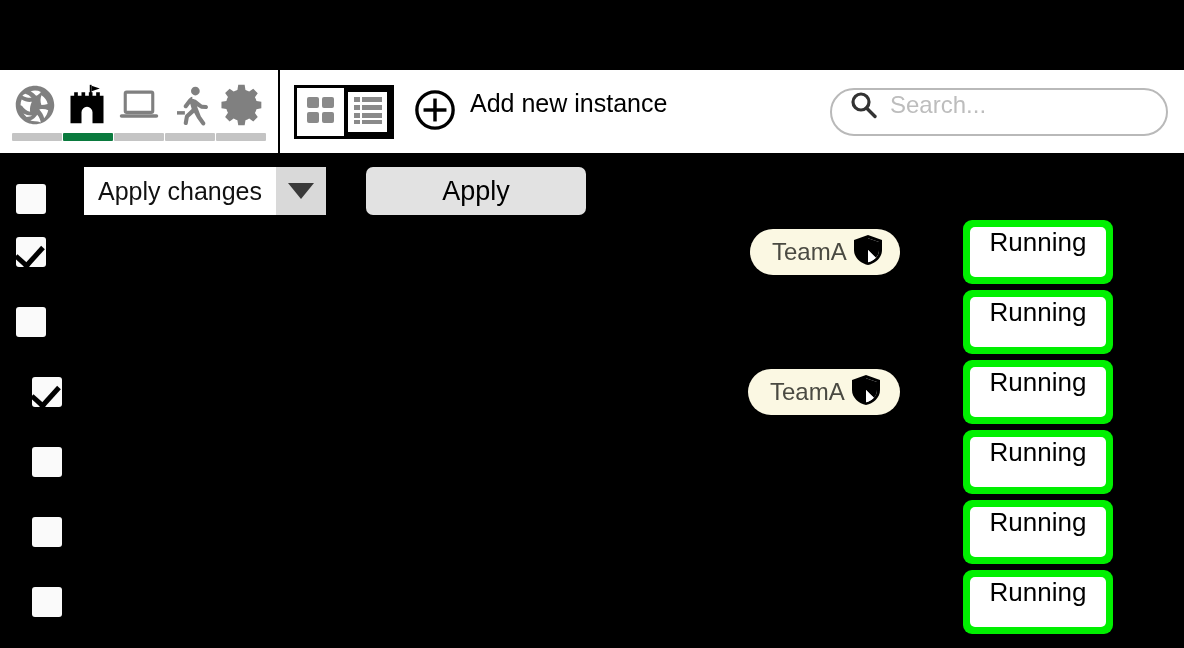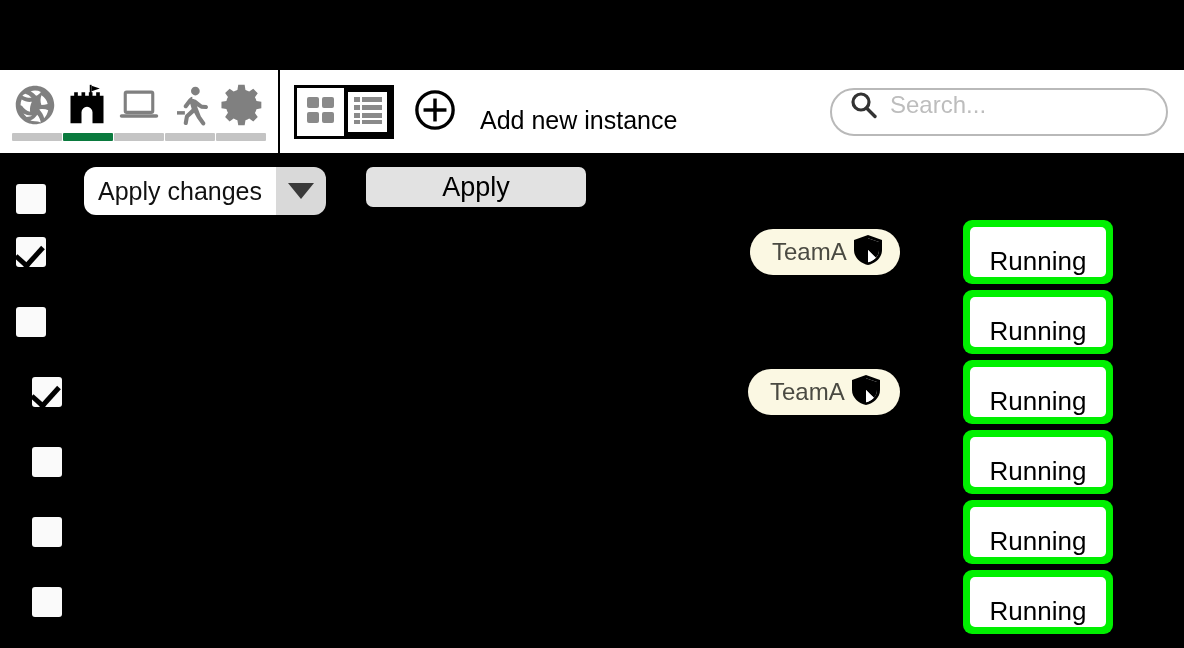--- a/index.html
+++ b/index.html
@@ -103,22 +103,22 @@
     cursor: pointer;
     box-sizing: border-box;
   }
   .view-btn.selected {
     background: #ffffff;
     border: 4px solid #000000;
   }
 
   .add-instance {
     display: flex;
-    align-items: flex-end;
-    gap: 24px;
+    align-items: flex-start;
+    gap: 14px;
     margin-left: 20px;
     cursor: pointer;
   }
   .add-label {
     font-size: 25px;
     color: #000000;
     white-space: nowrap;
   }
 
   
@@ -187,21 +187,21 @@
     transform: rotate(42deg);
   }
 
   .select-wrap {
     position: absolute;
     left: 84px;
     top: 2px;
     display: flex;
     align-items: stretch;
     height: 48px;
-    border-radius: 12px;
+    border-radius: 0;
     overflow: hidden;
     cursor: pointer;
   }
   .select-field {
     background: #ffffff;
     display: flex;
     align-items: center;
     padding: 0 14px;
     font-size: 25px;
     color: #111111;
@@ -219,21 +219,21 @@
     border-left: 13px solid transparent;
     border-right: 13px solid transparent;
     border-top: 16px solid #3a3a3a;
   }
 
   .apply-btn {
     position: absolute;
     left: 366px;
     top: 2px;
     width: 220px;
-    height: 40px;
+    height: 48px;
     background: #e2e2e2;
     border: none;
     border-radius: 7px;
     font-size: 27px;
     font-family: "Liberation Sans", sans-serif;
     color: #000000;
     cursor: pointer;
   }
 
   
@@ -286,21 +286,21 @@
     box-sizing: border-box;
     padding: 7px;
     cursor: pointer;
   }
   .status-inner {
     background: #ffffff;
     width: 100%;
     height: 100%;
     border-radius: 5px;
     display: flex;
-    align-items: flex-end;
+    align-items: flex-start;
     justify-content: center;
   }
   .status-text {
     font-size: 26px;
     color: #000000;
     white-space: nowrap;
   }
 </style>
 </head>
 <body>

